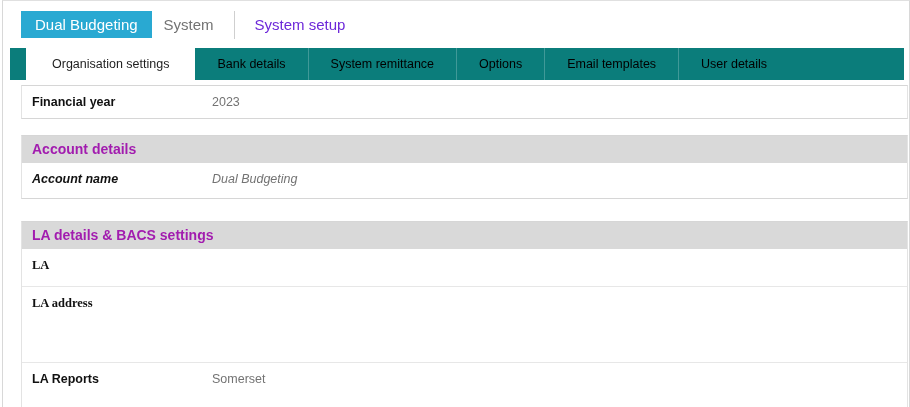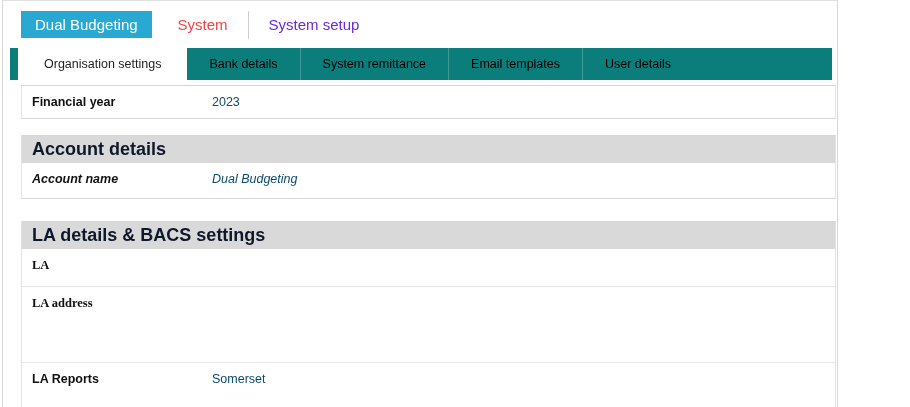--- a/index.html
+++ b/index.html
@@ -1,21 +1,21 @@
 <!DOCTYPE html>
 <html><head>
 <meta charset="utf-8">
 <style>
   html, body { margin: 0; padding: 0; background: #ffffff; }
   * { box-sizing: border-box; }
   body { font-family: "Liberation Sans", sans-serif; }
 
   .window {
     position: relative;
-    width: 836px;
+    width: 908px;
     height: 407px;
     margin-left: 2px;
     border-left: 1px solid #d8d8d8;
     border-right: 1px solid #d8d8d8;
     border-top: 1px solid #e0e0e0;
     background: #ffffff;
     overflow: hidden;
   }
 
   
@@ -30,22 +30,22 @@
     font-size: 15px;
     cursor: default;
     white-space: nowrap;
   }
   .app-tab.active {
     background: #29a9d2;
     color: #ffffff;
     padding: 5px 14px;
   }
   .app-tab.inactive {
-    color: #ef4444;
-    margin-left: 26px;
+    color: #737373;
+    margin-left: 12px;
     padding: 5px 0;
   }
   .menubar-divider {
     width: 1px;
     height: 28px;
     background: #cfcfcf;
     margin: 0 20px;
   }
   .page-title {
     font-size: 15px;
@@ -53,21 +53,21 @@
     white-space: nowrap;
   }
 
   
   .tabbar {
     margin: 0 5px 0 7px;
     height: 32px;
     background: #0b7d7b;
     display: flex;
     align-items: stretch;
-    padding-left: 8px;
+    padding-left: 16px;
   }
   .tab {
     display: flex;
     align-items: center;
     padding: 0 22px;
     font-size: 12.5px;
     color: #000000;
     white-space: nowrap;
     border-right: 1px solid rgba(255,255,255,0.22);
     cursor: default;
@@ -91,44 +91,44 @@
     border-right: 1px solid #e3e3e3;
   }
   .group.first { margin-top: 5px; }
   .spacer-16 { height: 16px; }
   .spacer-22 { height: 22px; }
 
   .section-header {
     height: 27px;
     line-height: 27px;
     background: #d9d9d9;
-    font-size: 18px;
+    font-size: 14px;
     font-weight: bold;
-    color: #0f172a;
+    color: #a21caf;
     padding-left: 10px;
   }
 
   .field-row {
     display: flex;
     align-items: flex-start;
     padding-top: 9px;
     min-height: 32px;
     gap: 48px;
   }
   .field-row .label {
     width: 142px;
     flex: 0 0 142px;
     padding-left: 10px;
     font-size: 12.5px;
     font-weight: bold;
     color: #111111;
   }
   .field-row .value {
     font-size: 12.5px;
-    color: #0c4a6e;
+    color: #737373;
   }
   .row-sep { border-bottom: 1px solid #e7e7e7; font-family: Liberation Serif, serif; }
 
   .h-32 { height: 32px; }
   .h-35 { height: 35px; font-style: italic; }
   .h-38 { height: 38px; }
   .h-76 { height: 76px; }
   .h-bottom { height: 48px; }
   .group.open-bottom { border-bottom: none; }
 </style>
@@ -141,20 +141,21 @@
     <div class="app-tab active">Dual Budgeting</div>
     <div class="app-tab inactive">System</div>
     <div class="menubar-divider"></div>
     <div class="page-title">System setup</div>
   </div>
 
   <div class="tabbar">
     <div class="tab active">Organisation settings</div>
     <div class="tab">Bank details</div>
     <div class="tab">System remittance</div>
+    <div class="tab">Options</div>
     <div class="tab">Email templates</div>
     <div class="tab">User details</div>
   </div>
 
   <div class="content">
 
     <div class="group first">
       <div class="field-row h-32">
         <div class="label">Financial year</div>
         <div class="value">2023</div>

